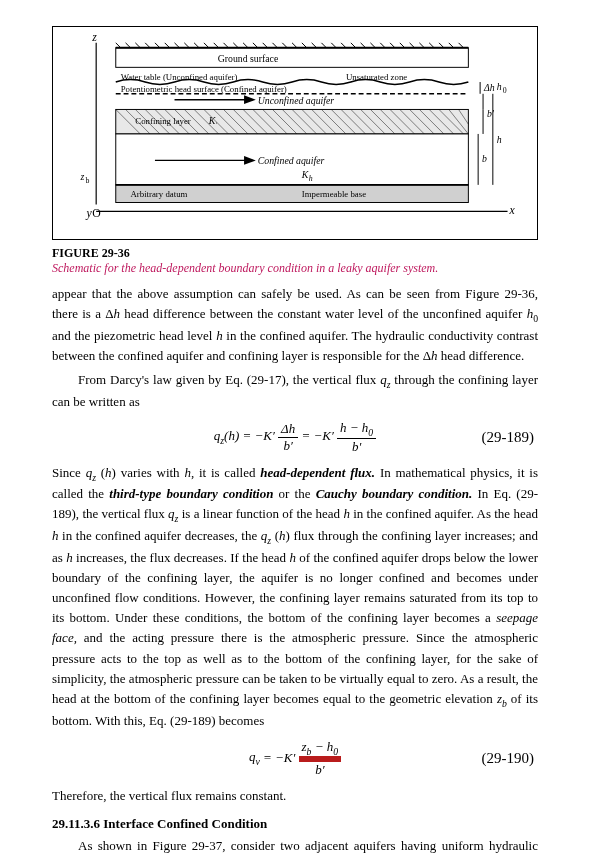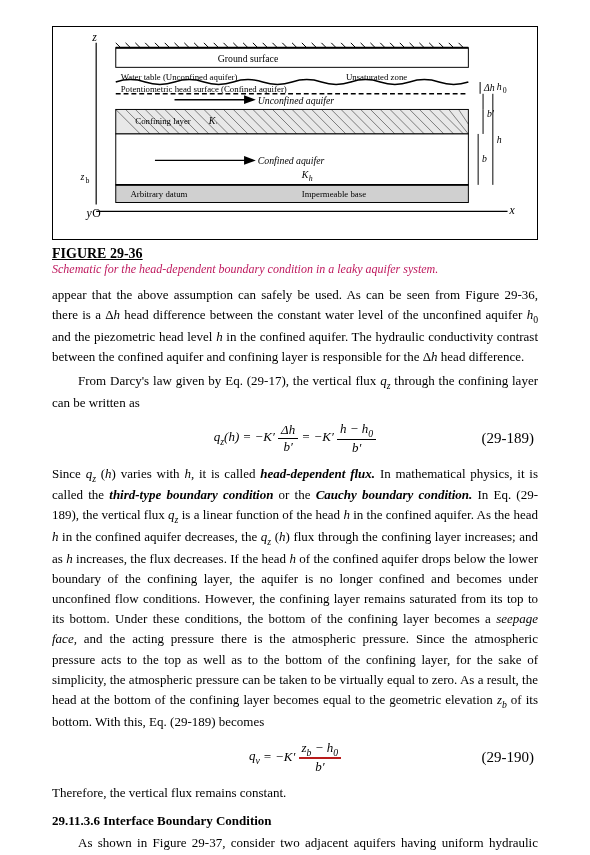--- a/index.html
+++ b/index.html
@@ -29,23 +29,22 @@
       width: 100%;
       position: relative;
       background: #fff;
     }
     .figure-svg {
       width: 100%;
       height: 200px;
     }
     .figure-caption-label {
       font-weight: bold;
-      font-size: 14px;
+      font-size: 12px;
       margin-top: 4px;
-      text-decoration: underline;
     }
     .figure-caption-text {
       font-size: 12px;
       font-style: italic;
       color: #be185d;
     }
     .body-text {
       font-size: 13px;
       line-height: 1.55;
       text-align: justify;
@@ -268,28 +267,28 @@
     <span class="equation-number">(29-189)</span>
   </div>
 
   <p class="body-text">
     Since <span class="italic">q<sub>z</sub></span> (<span class="italic">h</span>) varies with <span class="italic">h</span>, it is called <span class="italic bold">head-dependent flux.</span> In mathematical physics, it is called the <span class="italic bold">third-type boundary condition</span> or the <span class="italic bold">Cauchy boundary condition.</span> In Eq. (29-189), the vertical flux <span class="italic">q<sub>z</sub></span> is a linear function of the head <span class="italic">h</span> in the confined aquifer. As the head <span class="italic">h</span> in the confined aquifer decreases, the <span class="italic">q<sub>z</sub></span> (<span class="italic">h</span>) flux through the confining layer increases; and as <span class="italic">h</span> increases, the flux decreases. If the head <span class="italic">h</span> of the confined aquifer drops below the lower boundary of the confining layer, the aquifer is no longer confined and becomes under unconfined flow conditions. However, the confining layer remains saturated from its top to its bottom. Under these conditions, the bottom of the confining layer becomes a <span class="italic">seepage face,</span> and the acting pressure there is the atmospheric pressure. Since the atmospheric pressure acts to the top as well as to the bottom of the confining layer, for the sake of simplicity, the atmospheric pressure can be taken to be virtually equal to zero. As a result, the head at the bottom of the confining layer becomes equal to the geometric elevation <span class="italic">z<sub>b</sub></span> of its bottom. With this, Eq. (29-189) becomes
   </p>
 
   <div class="equation-block">
     <span class="equation-content">
       <span class="italic">q<sub>v</sub></span>&nbsp;=&nbsp;−<span class="italic">K</span>′&nbsp;<span style="display:inline-block; text-align:center; vertical-align:middle;">
-        <span style="display:block; border-bottom:2px solid #b91c1c; padding:0 3px;"><span class="italic">z<sub>b</sub></span>&nbsp;−&nbsp;<span class="italic">h</span><sub>0</sub></span>
+        <span style="display:block; border-bottom:6px solid #b91c1c; padding:0 3px;"><span class="italic">z<sub>b</sub></span>&nbsp;−&nbsp;<span class="italic">h</span><sub>0</sub></span>
         <span style="display:block; padding:0 3px;"><span class="italic">b</span>′</span>
       </span>
     </span>
     <span class="equation-number">(29-190)</span>
   </div>
 
   <p class="body-text">Therefore, the vertical flux remains constant.</p>
 
-  <p class="section-heading">29.11.3.6  Interface Boundary Condition</p>
+  <p class="section-heading">29.11.3.6  Interface Confined Condition</p>
 
   <p class="body-text indent">
     As shown in Figure 29-37, consider two adjacent aquifers having uniform hydraulic conductivities  and  for Aquifer 1 and Aquifer 2, respectively. The condition at the interface is
   </p>
 
 </div>
 
 </body></html>

